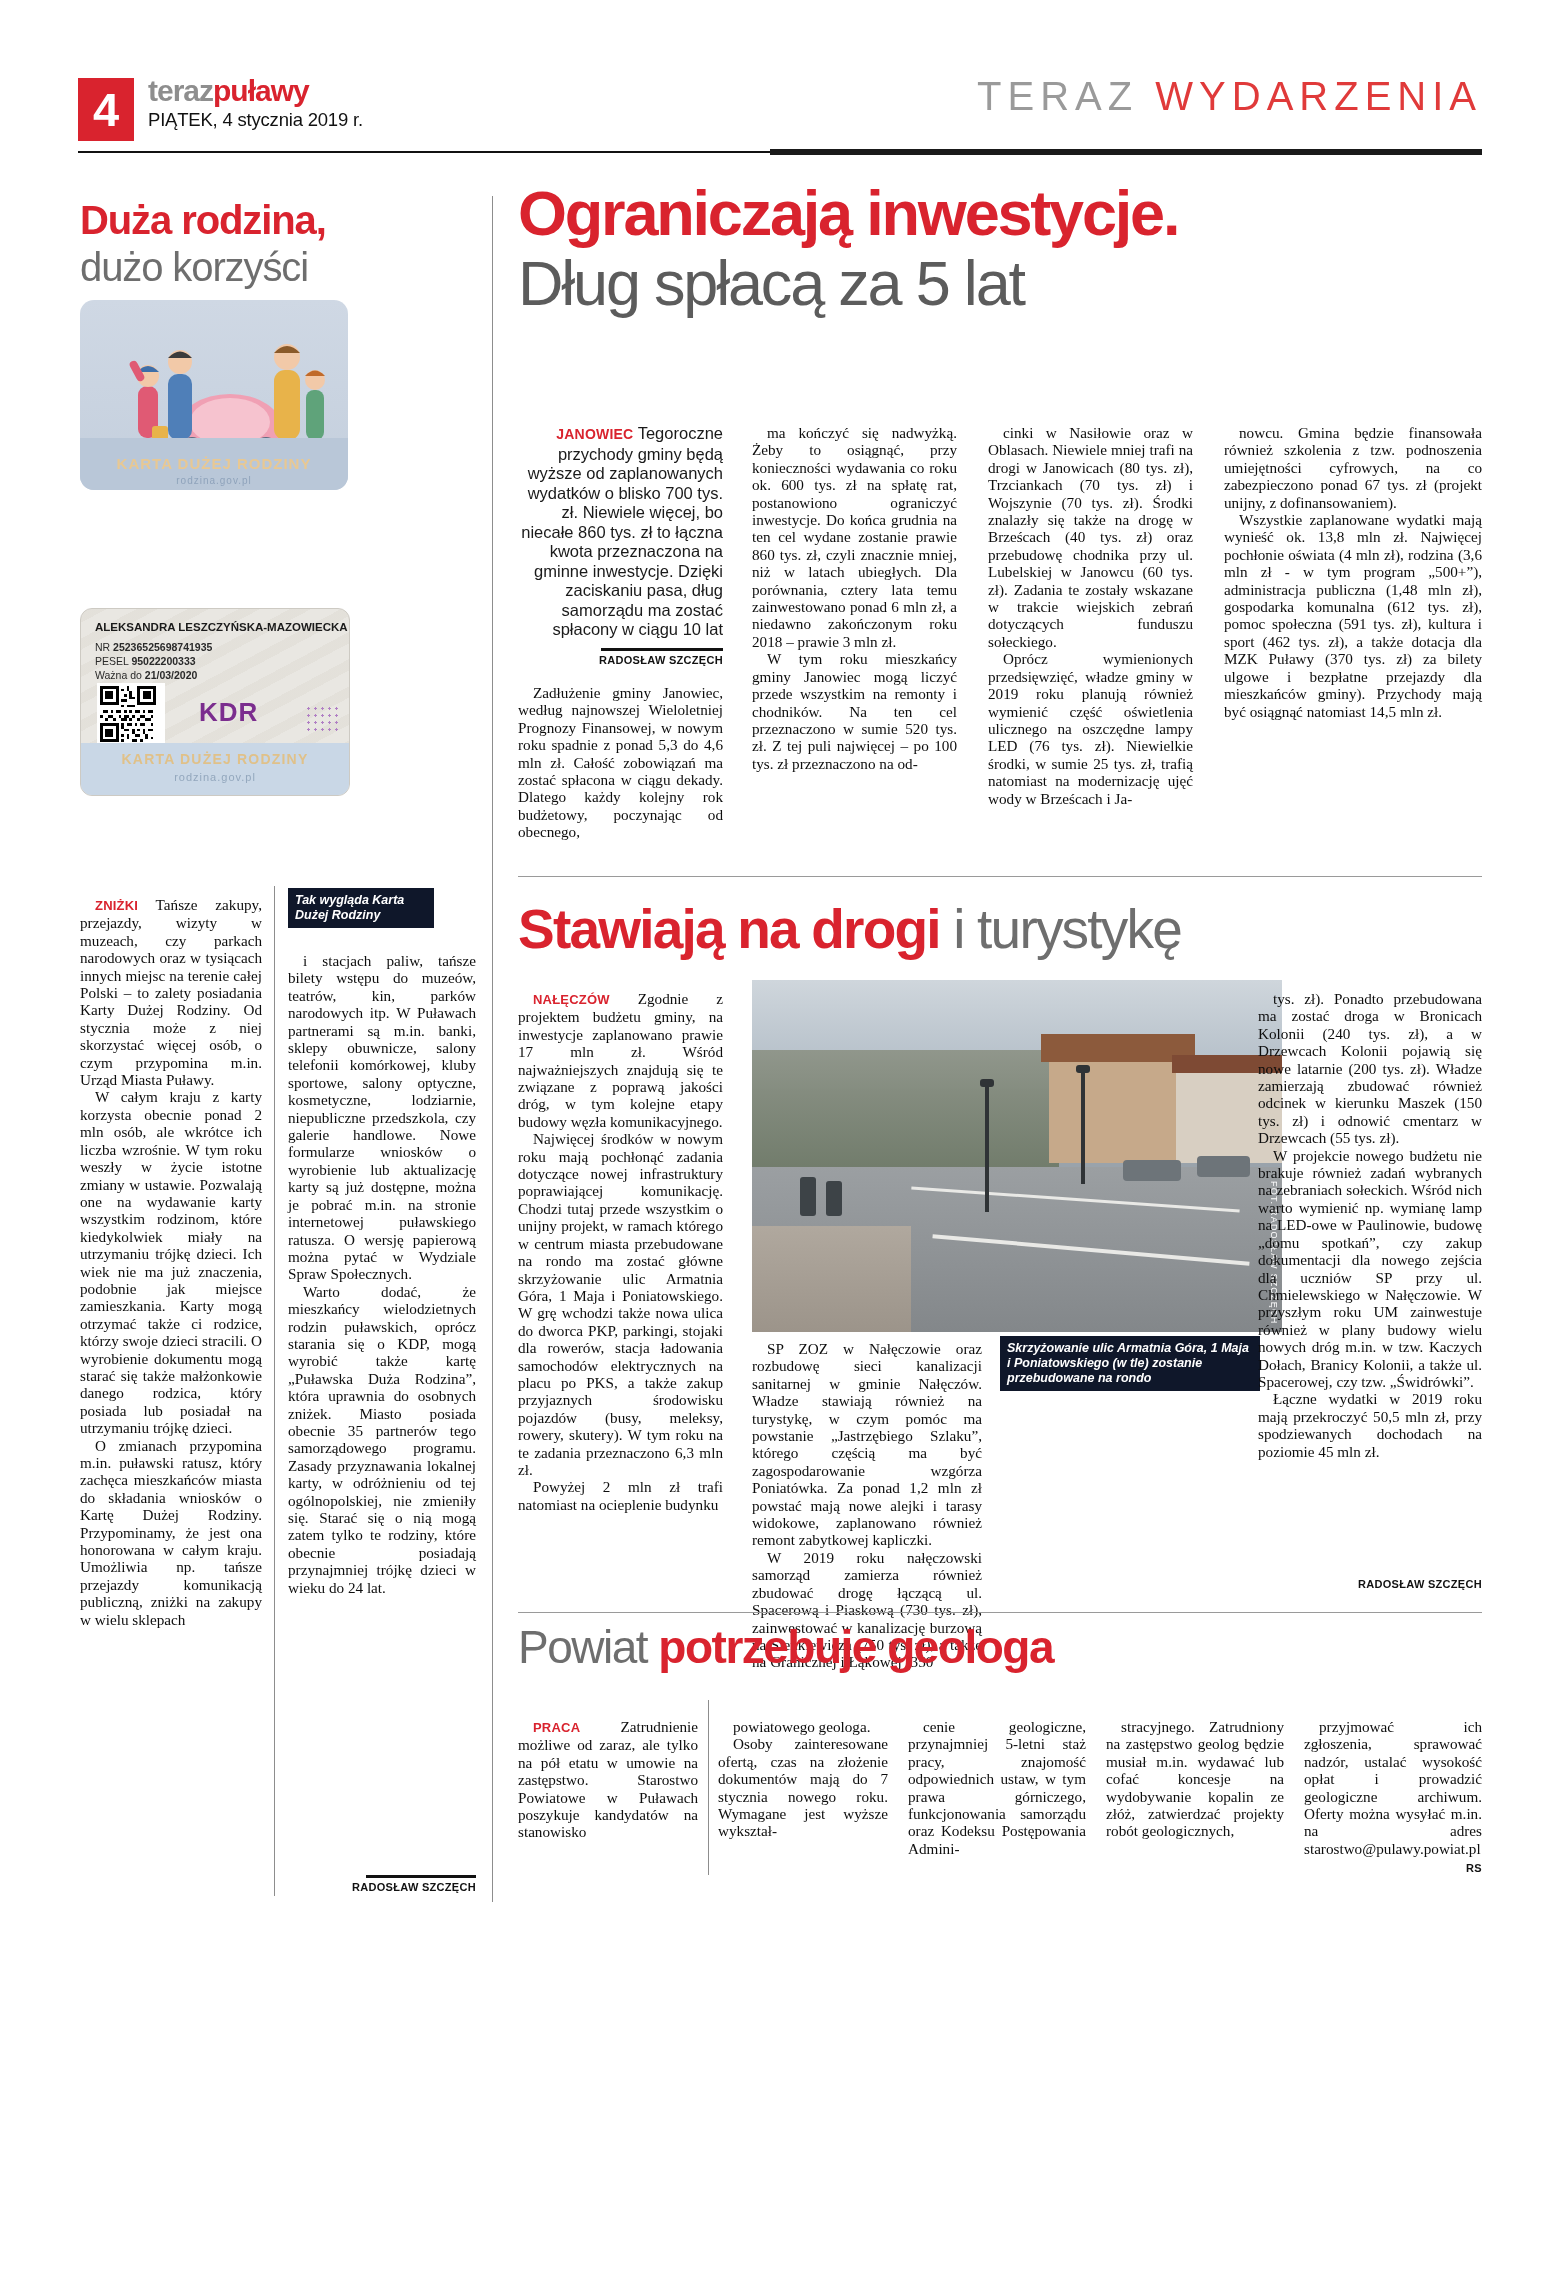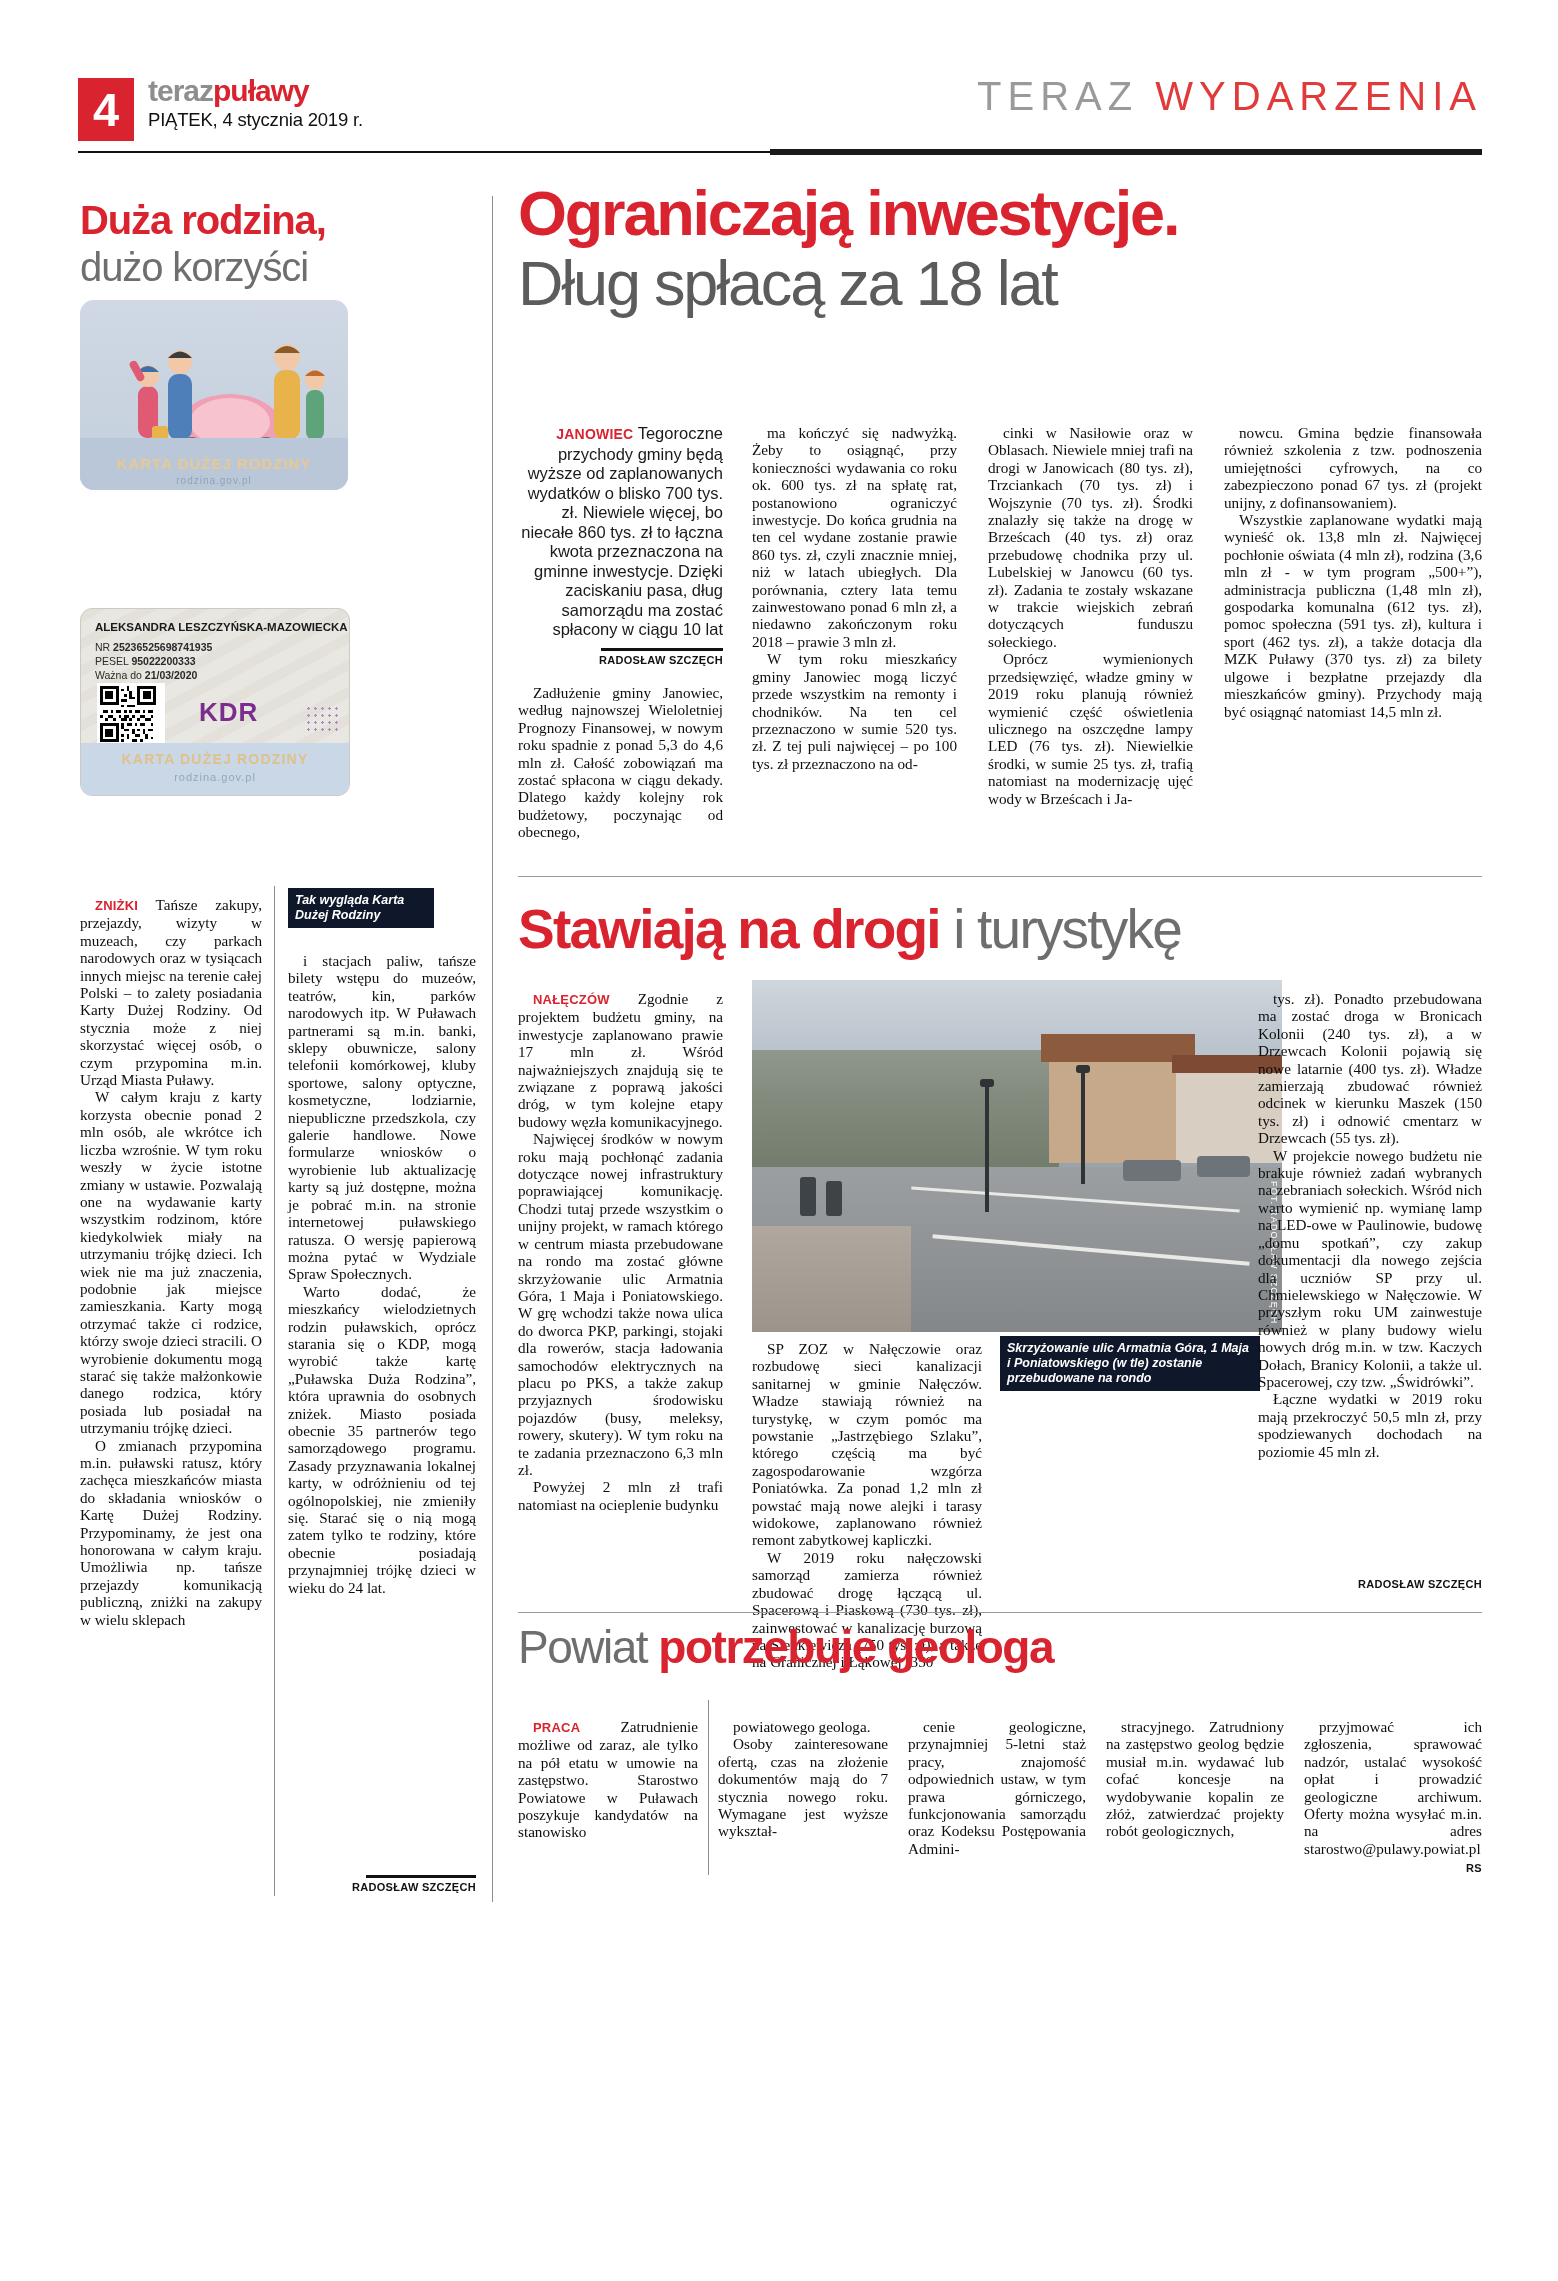--- a/index.html
+++ b/index.html
@@ -275,21 +275,21 @@
     </div>
   <div class="byline-wrap" style="left:288px;top:1875px;width:188px;">
     <div class="byline-rule" style="width:110px;margin-left:auto;"></div>
     <div class="byline">RADOSŁAW SZCZĘCH</div>
   </div>
 
   <div class="vdiv" style="left:492px;top:196px;height:1706px;"></div>
   <div class="vdiv" style="left:274px;top:886px;height:1010px;"></div>
 
   <div class="a1-head1">Ograniczają inwestycje.</div>
-  <div class="a1-head2">Dług spłacą za 18 lat</div>
+  <div class="a1-head2">Dług spłacą za 5 lat</div>
 
   <div class="a1-lead">
     <span class="k">JANOWIEC</span>
     <span>Tegoroczne przychody gminy będą wyższe od zaplanowanych wydatków o blisko 700 tys. zł. Niewiele więcej, bo niecałe 860 tys. zł to łączna kwota przeznaczona na gminne inwestycje. Dzięki zaciskaniu pasa, dług samorządu ma zostać spłacony w ciągu 10 lat</span>
   </div>
   <div class="byline-wrap" style="left:518px;top:648px;width:205px;">
     <div class="byline-rule" style="width:122px;margin-left:auto;"></div>
     <div class="byline">RADOSŁAW SZCZĘCH</div>
   </div>
 
@@ -343,21 +343,21 @@
   <div class="col" id="a2-c1" style="left: 518px; top: 990px; width: 205px; height: 600px;">
       <p class="first"><span class="lead">NAŁĘCZÓW</span> Zgodnie z projektem budżetu gminy, na inwestycje zaplanowano prawie 17 mln zł. Wśród najważniejszych znajdują się te związane z poprawą jakości dróg, w tym kolejne etapy budowy węzła komunikacyjnego.</p>
       <p class="">Najwięcej środków w nowym roku mają pochłonąć zadania dotyczące nowej infrastruktury poprawiającej komunikację. Chodzi tutaj przede wszystkim o unijny projekt, w ramach którego w centrum miasta przebudowane na rondo ma zostać główne skrzyżowanie ulic Armatnia Góra, 1 Maja i Poniatowskiego. W grę wchodzi także nowa ulica do dworca PKP, parkingi, stojaki dla rowerów, stacja ładowania samochodów elektrycznych na placu po PKS, a także zakup przyjaznych środowisku pojazdów (busy, meleksy, rowery, skutery). W tym roku na te zadania przeznaczono 6,3 mln zł.</p>
       <p class="">Powyżej 2 mln zł trafi natomiast na ocieplenie budynku</p>
     </div>
   <div class="col" id="a2-c2" style="left:752px;top:1340px;width:230px;">
       <p class="first">SP ZOZ w Nałęczowie oraz rozbudowę sieci kanalizacji sanitarnej w gminie Nałęczów. Władze stawiają również na turystykę, w czym pomóc ma powstanie „Jastrzębiego Szlaku”, którego częścią ma być zagospodarowanie wzgórza Poniatówka. Za ponad 1,2 mln zł powstać mają nowe alejki i tarasy widokowe, zaplanowano również remont zabytkowej kapliczki.</p>
       <p class="">W 2019 roku nałęczowski samorząd zamierza również zbudować drogę łączącą ul. Spacerową i Piaskową (730 tys. zł), zainwestować w kanalizację burzową na Sienkiewicza (750 tys. zł), a także na Granicznej i Łąkowej (350</p>
     </div>
   <div class="col" id="a2-c3" style="left:1258px;top:990px;width:224px;">
-      <p class="first">tys. zł). Ponadto przebudowana ma zostać droga w Bronicach Kolonii (240 tys. zł), a w Drzewcach Kolonii pojawią się nowe latarnie (400 tys. zł). Władze zamierzają zbudować również odcinek w kierunku Maszek (150 tys. zł) i odnowić cmentarz w Drzewcach (55 tys. zł).</p>
+      <p class="first">tys. zł). Ponadto przebudowana ma zostać droga w Bronicach Kolonii (240 tys. zł), a w Drzewcach Kolonii pojawią się nowe latarnie (200 tys. zł). Władze zamierzają zbudować również odcinek w kierunku Maszek (150 tys. zł) i odnowić cmentarz w Drzewcach (55 tys. zł).</p>
       <p class="">W projekcie nowego budżetu nie brakuje również zadań wybranych na zebraniach sołeckich. Wśród nich warto wymienić np. wymianę lamp na LED-owe w Paulinowie, budowę „domu spotkań”, czy zakup dokumentacji dla nowego zejścia dla uczniów SP przy ul. Chmielewskiego w Nałęczowie. W przyszłym roku UM zainwestuje również w plany budowy wielu nowych dróg m.in. w tzw. Kaczych Dołach, Branicy Kolonii, a także ul. Spacerowej, czy tzw. „Świdrówki”.</p>
       <p class="">Łączne wydatki w 2019 roku mają przekroczyć 50,5 mln zł, przy spodziewanych dochodach na poziomie 45 mln zł.</p>
     </div>
   <div class="byline-wrap" style="left:1258px;top:1578px;width:224px;">
     <div class="byline">RADOSŁAW SZCZĘCH</div>
   </div>
 
   <div class="hdiv" style="left:518px;top:1612px;width:964px;"></div>
 
   <div class="a3-head">

